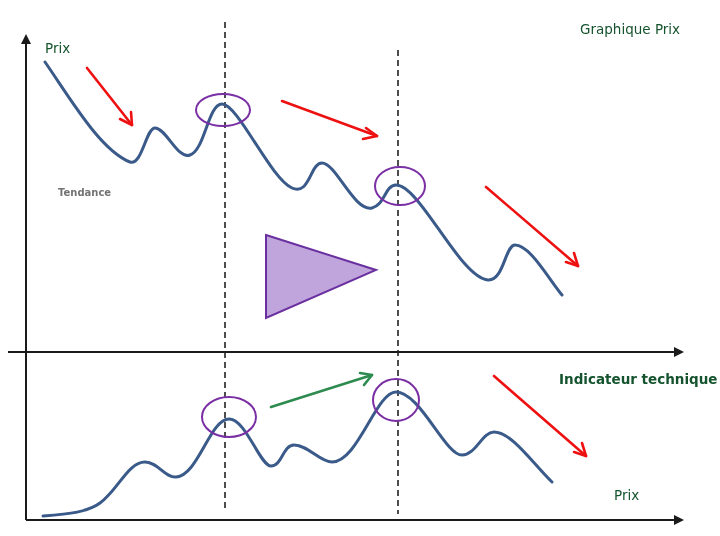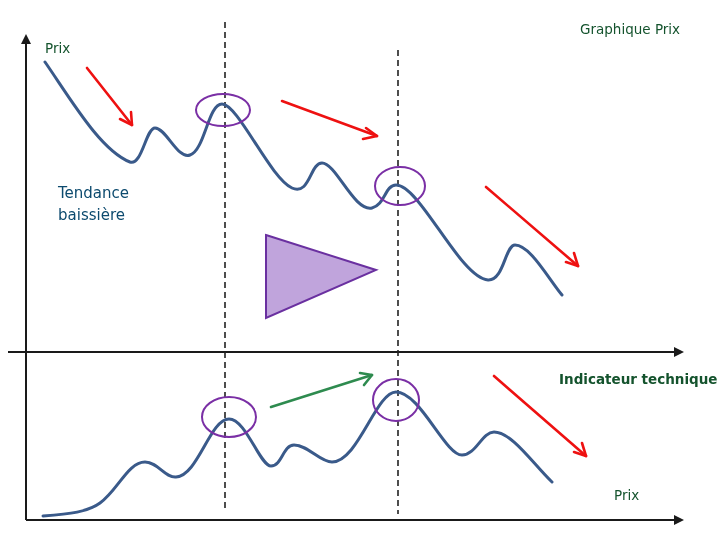--- a/index.html
+++ b/index.html
@@ -1,19 +1,19 @@
 <!DOCTYPE html>
 <html><head>
 <meta charset="utf-8">
 <style>
   html, body { margin: 0; padding: 0; background: #ffffff; }
   body { width: 720px; height: 536px; overflow: hidden; position: relative; font-family: "DejaVu Sans", sans-serif; }
   svg { position: absolute; left: 0; top: 0; }
   .lbl { position: absolute; font-family: "DejaVu Sans", sans-serif; font-size: 13.5px; color: #14532d; white-space: nowrap; }
-  .trend { position: absolute; font-family: "DejaVu Sans", sans-serif; font-weight: normal; font-size: 15px; color: #0c4a6e; line-height: 22px; }
+  .trend { position: absolute; font-family: "DejaVu Sans", sans-serif; font-weight: bold; font-size: 10px; color: #737373; line-height: 22px; }
 </style>
 </head>
 <body>
 
 <svg width="720" height="536" viewBox="0 0 720 536">
   <defs>
     <marker id="axhead" markerWidth="10" markerHeight="10" refX="8" refY="5" orient="auto" markerUnits="userSpaceOnUse">
       <path d="M0,0 L10,5 L0,10 z" fill="#1a1a1a"></path>
     </marker>
   </defs>
@@ -62,16 +62,15 @@
     <polyline points="360,373 372,375 364,385"></polyline>
   </g>
 
   <polygon points="266,235 376,270 266,318" fill="#c0a4dc" stroke="#6a30a0" stroke-width="2"></polygon>
 </svg>
 
 <div class="lbl" style="left:45px; top:40px;">Prix</div>
 <div class="lbl" style="left:580px; top:21px;">Graphique Prix</div>
 <div class="trend" style="left:58px; top:182px;">
   <div>Tendance</div>
-  <div>baissière</div>
 </div>
 <div class="lbl" style="left:559px; top:371px;font-weight:bold;">Indicateur technique</div>
 <div class="lbl" style="left:614px; top:487px;">Prix</div>
 
 </body></html>

